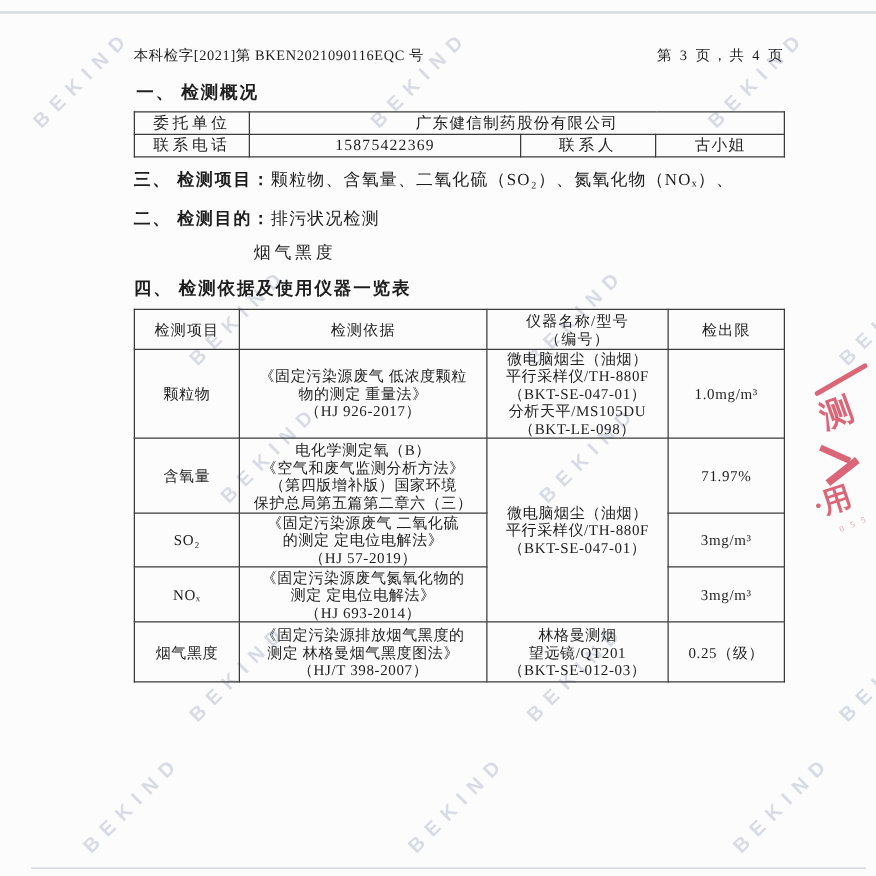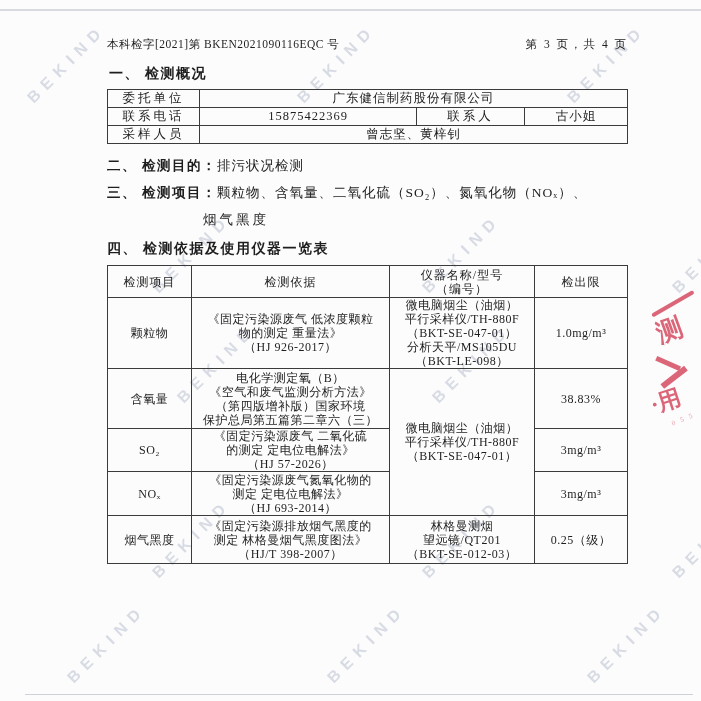--- a/index.html
+++ b/index.html
@@ -118,30 +118,26 @@
           <tr>
         <td class="lbl">委托单位</td>
         <td colspan="3">广东健信制药股份有限公司</td>
       </tr>
       <tr>
         <td class="lbl">联系电话</td>
         <td>15875422369</td>
         <td class="lbl">联系人</td>
         <td>古小姐</td>
       </tr>
-      <tr>
-        <td class="lbl">采样人员</td>
-        <td colspan="3">曾志坚、黄梓钊</td>
-      </tr>
     </tbody>
       </table>
 
+    <p class="para p3"><b>三、 检测项目：</b><span>颗粒物、含氧量、二氧化硫（SO₂）、氮氧化物（NOₓ）、</span></p>
+
     <p class="para p2"><b>二、 检测目的：</b><span>排污状况检测</span></p>
-
-    <p class="para p3"><b>三、 检测项目：</b><span>颗粒物、含氧量、二氧化硫（SO₂）、氮氧化物（NOₓ）、</span></p>
     <p class="para p3b">烟气黑度</p>
 
     <p class="h-section p4">四、 检测依据及使用仪器一览表</p>
 
     <table class="t2">
       <colgroup>
           <col style="width:84px">
           <col style="width:198px">
           <col style="width:145px">
           <col>
@@ -168,27 +164,27 @@
       </tr>
       <tr class="r2">
         <td>含氧量</td>
         <td>电化学测定氧（B）
 《空气和废气监测分析方法》
 （第四版增补版）国家环境
 保护总局第五篇第二章六（三）</td>
         <td rowspan="3">微电脑烟尘（油烟）
 平行采样仪/TH-880F
 （BKT-SE-047-01）</td>
-        <td>38.83%</td>
+        <td>71.97%</td>
       </tr>
       <tr class="r3">
         <td>SO₂</td>
         <td>《固定污染源废气 二氧化硫
 的测定 定电位电解法》
-（HJ 57-2026）</td>
+（HJ 57-2019）</td>
         <td>3mg/m³</td>
       </tr>
       <tr class="r4">
         <td>NOₓ</td>
         <td>《固定污染源废气氮氧化物的
 测定 定电位电解法》
 （HJ 693-2014）</td>
         <td>3mg/m³</td>
       </tr>
       <tr class="r5">

